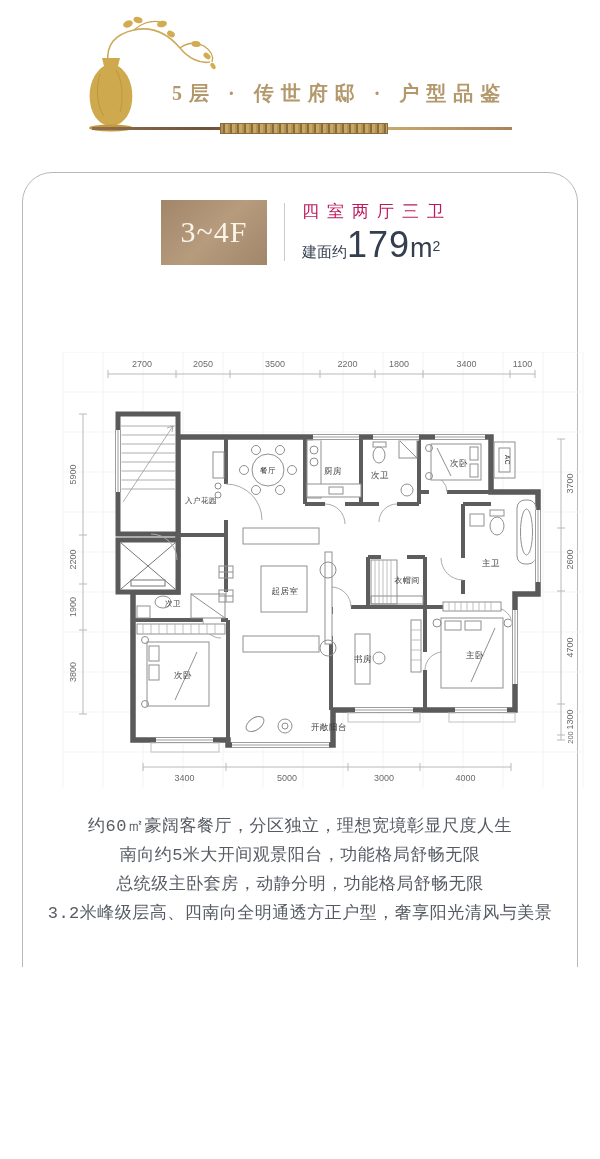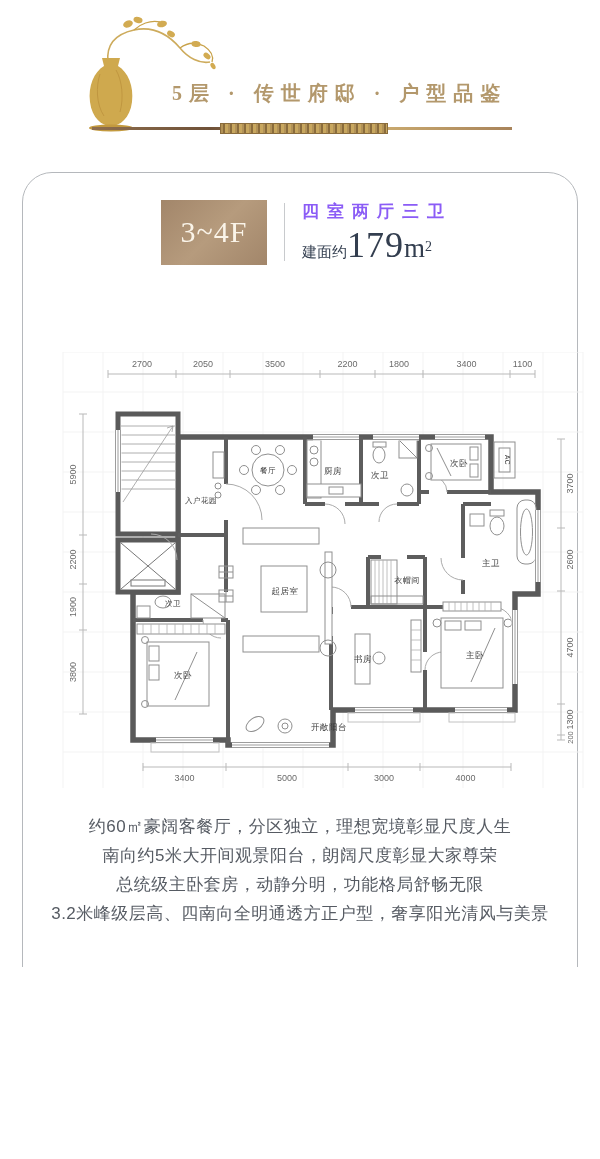--- a/index.html
+++ b/index.html
@@ -19,42 +19,42 @@
   .vase { position:absolute; left:76px; top:14px; }
 
   
   .card { position:relative; margin:12px 22px 0; height:968px; border:1px solid #b5b8bc; border-radius:30px; background:#fff; }
 
   .plan-header { display:flex; align-items:center; margin:26px 0 0 138px; height:66px; }
   .floor-badge { width:106px; height:65px; display:flex; align-items:center; justify-content:center;
     background:linear-gradient(135deg,#a2866a 0%,#b69b7d 50%,#a2866a 100%);
     color:#faf4e9; font-family:"Liberation Serif","DejaVu Serif",serif; font-size:30px; letter-spacing:1px; }
   .ph-divider { width:1px; height:58px; background:#c8cacd; margin:0 17px; }
-  .ph-info .layout-type { font-size:17px; font-weight:bold; letter-spacing:8px; color:#8b5cf6; margin-top:2px; }
-  .ph-info .area-line { margin-top:1px; color:#333e4f;font-family:Liberation Serif, serif; }
+  .ph-info .layout-type { font-size:17px; font-weight:normal; letter-spacing:8px; color:#be185d; margin-top:2px; }
+  .ph-info .area-line { margin-top:1px; color:#333e4f; }
   .ph-info .area-prefix { font-size:15px; }
   .ph-info .area-value { font-size:36px; letter-spacing:1px; }
   .ph-info .area-unit { font-size:27px; }
   .ph-info .area-line sup { font-size:14px; }
 
   .floor-plan-wrap { margin:87px 0 0 30px; width:540px; }
   svg text { font-family:"Liberation Sans","DejaVu Sans",sans-serif; }
 
   
   .section-divider { display:flex; align-items:center; margin:124px 62px 0; height:32px; }
   .sd-side { flex:1; display:flex; align-items:center; height:9px; }
   .sd-long { flex:1; height:1px; background:#d2bda4; }
   .sd-triple { width:82px; height:9px;
     background:repeating-linear-gradient(180deg,#d2bda4 0 1px,transparent 1px 4px); }
   .sd-badge { margin:0 10px; padding:5px 15px; background:linear-gradient(180deg,#c2a689,#a98b6c);
     color:#fffdf8; font-family:"Liberation Serif","DejaVu Serif",serif; font-size:17px; letter-spacing:4px; }
 
   
   .description { margin-top:20px; text-align:center; color:#565b63; font-size:17px; }
-  .description .line { line-height:29px; letter-spacing:0.5px; }
+  .description .line { line-height:29px; letter-spacing:0.5px;font-family:Liberation Mono, monospace; }
 </style>
 </head>
 <body>
 
 <div class="page">
 
   <div class="brand">
     <svg class="vase" width="200" height="128" viewBox="0 0 200 128">
 
       <path d="M32,48 C30,30 40,20 58,16 C76,12 92,20 104,34 C112,44 124,50 134,48" fill="none" stroke="#c8a24a" stroke-width="1.6" opacity="0.9"></path>
@@ -412,19 +412,19 @@
             <text x="110" y="254" text-anchor="middle" font-size="7.5" fill="#3a3a3a" letter-spacing="0.5">次卫</text>
             <text x="120" y="326" text-anchor="middle" font-size="8.5" fill="#3a3a3a" letter-spacing="0.5">次卧</text>
             <text x="266" y="378" text-anchor="middle" font-size="8.5" fill="#3a3a3a" letter-spacing="0.5">开敞阳台</text>
           </g>
       </svg>
     </div>
 
 
     <div class="description">
       <div class="line">约60㎡豪阔客餐厅，分区独立，理想宽境彰显尺度人生</div>
-      <div class="line">南向约5米大开间观景阳台，朗阔尺度彰显大家尊荣</div>
+      <div class="line">南向约5米大开间观景阳台，功能格局舒畅无限</div>
       <div class="line">总统级主卧套房，动静分明，功能格局舒畅无限</div>
       <div class="line">3.2米峰级层高、四南向全明通透方正户型，奢享阳光清风与美景</div>
     </div>
 
   </div>
 </div>
 
 </body></html>

